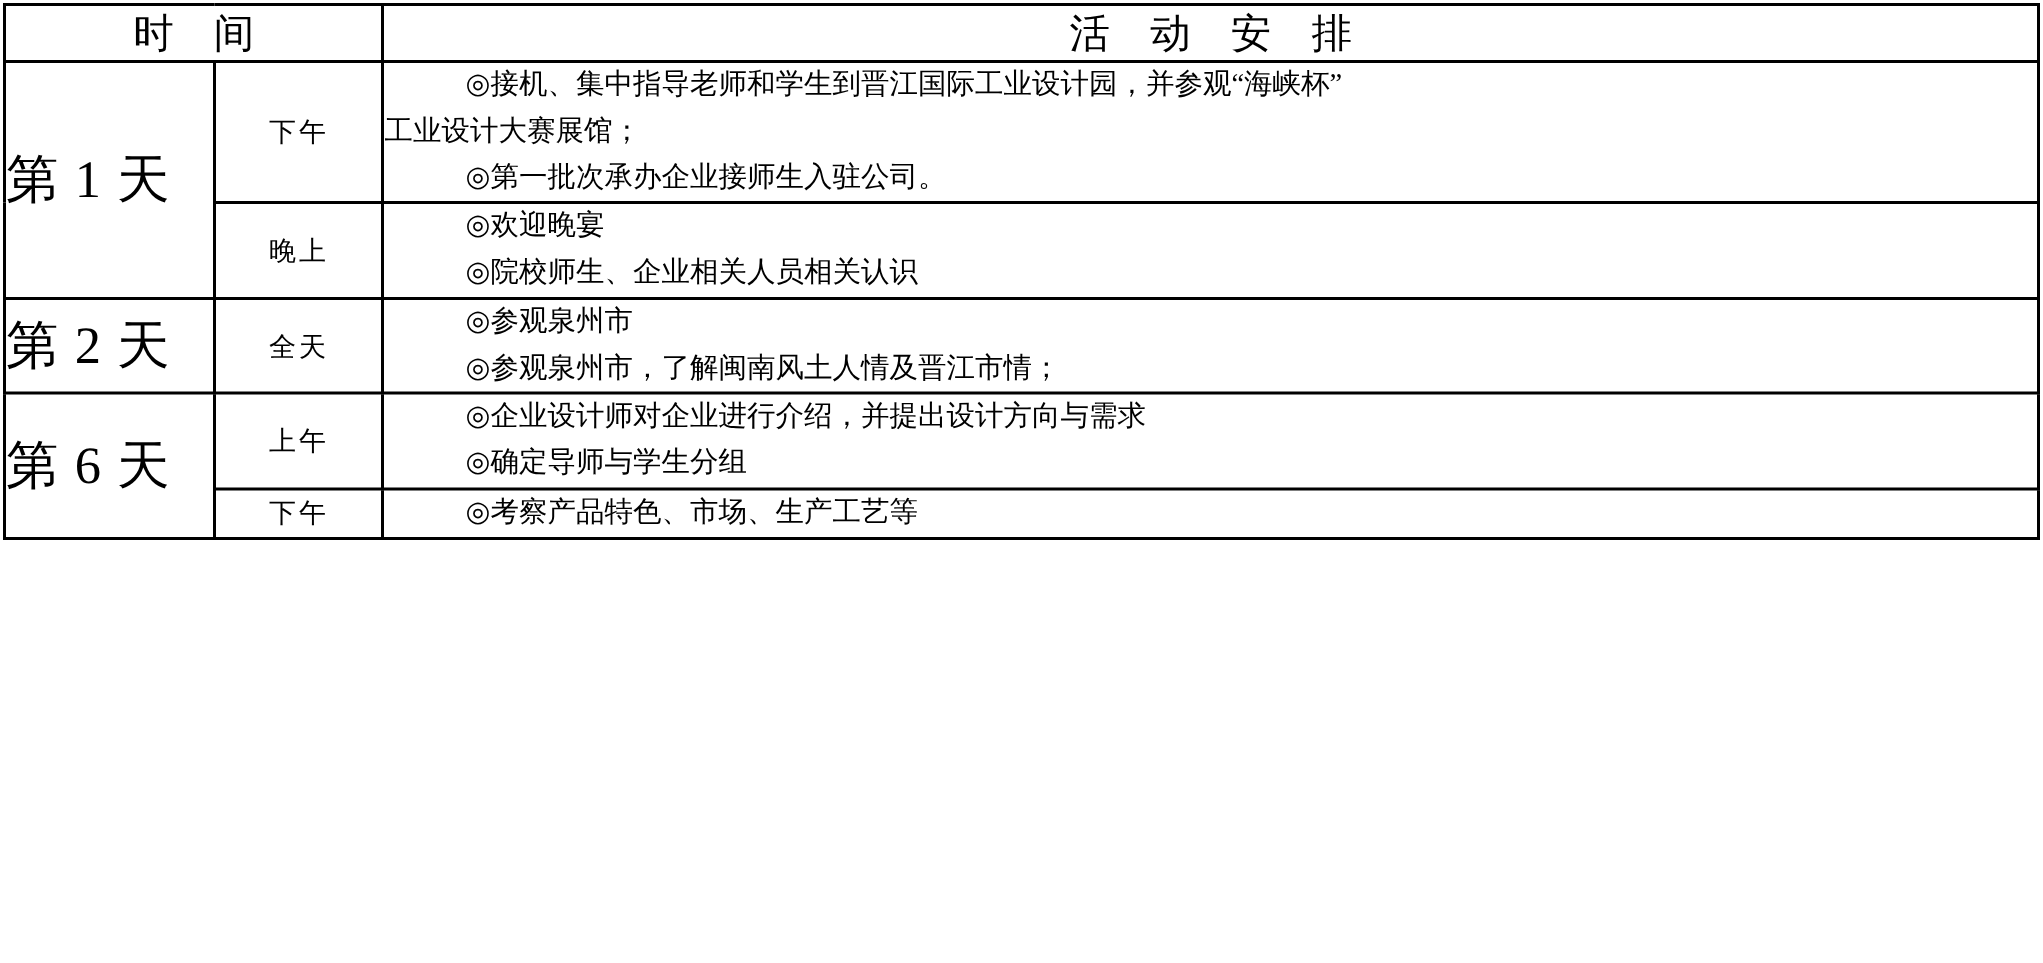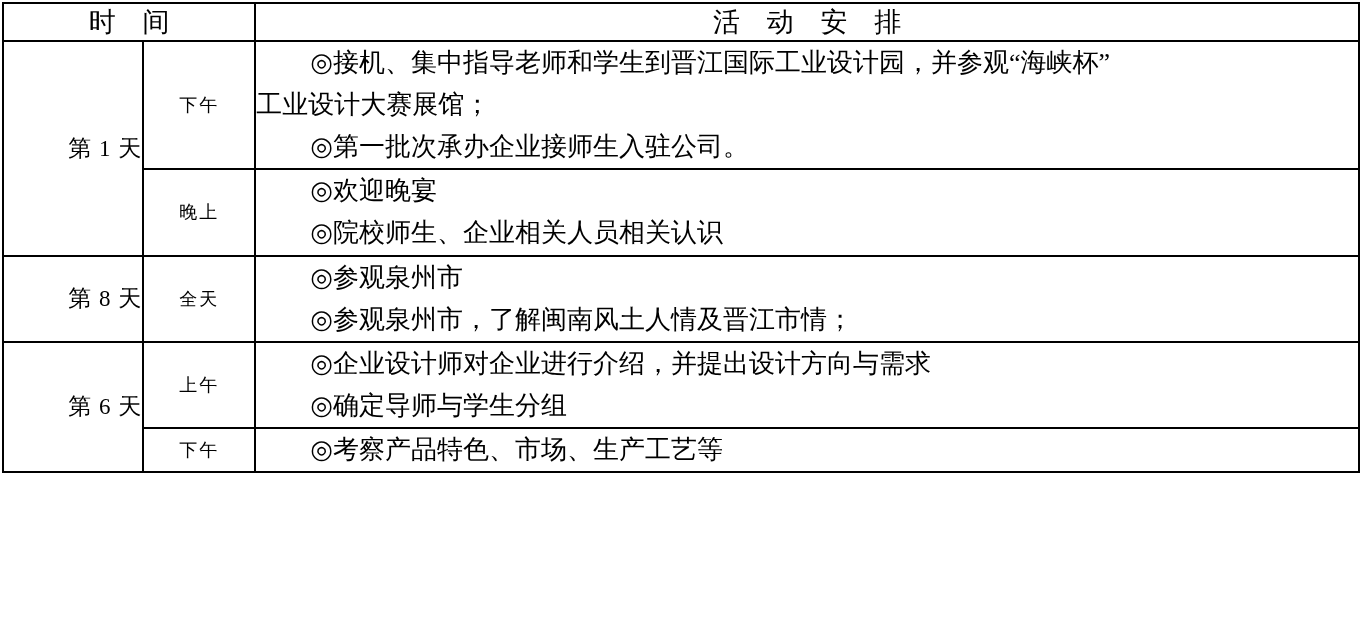--- a/index.html
+++ b/index.html
@@ -36,31 +36,31 @@
   .col-act { width: 1102px; }
 
   .hdr {
     text-align: center;
     font-size: 27px;
     letter-spacing: 10px;
     padding: 12px 0 14px 0;
     text-indent: 10px;
   }
   .daycell {
-    text-align: right;
-    font-size: 23px;
+    text-align: left;
+    font-size: 35px;
     letter-spacing: 1px;
   }
   .partcell {
     text-align: center;
     font-size: 18px;
     letter-spacing: 2px;
   }
   .actcell {
-    font-size: 26px;
+    font-size: 19px;
     line-height: 1.62;
     padding: 8px 10px 10px 14px;
     text-align: left;
   }
   .actcell p {
     margin: 0;
     text-indent: 54px;
   }
   .actcell p.cont {
     text-indent: 0;
@@ -94,21 +94,21 @@
 
       <tr>
         <td class="partcell">晚上</td>
         <td class="actcell">
           <p>◎欢迎晚宴</p>
           <p>◎院校师生、企业相关人员相关认识</p>
         </td>
       </tr>
 
       <tr>
-        <td class="daycell">第 8 天</td>
+        <td class="daycell">第 2 天</td>
         <td class="partcell">全天</td>
         <td class="actcell">
           <p>◎参观泉州市</p>
           <p>◎参观泉州市，了解闽南风土人情及晋江市情；</p>
         </td>
       </tr>
 
       <tr>
         <td class="daycell" rowspan="2">第 6 天</td>
         <td class="partcell">上午</td>

